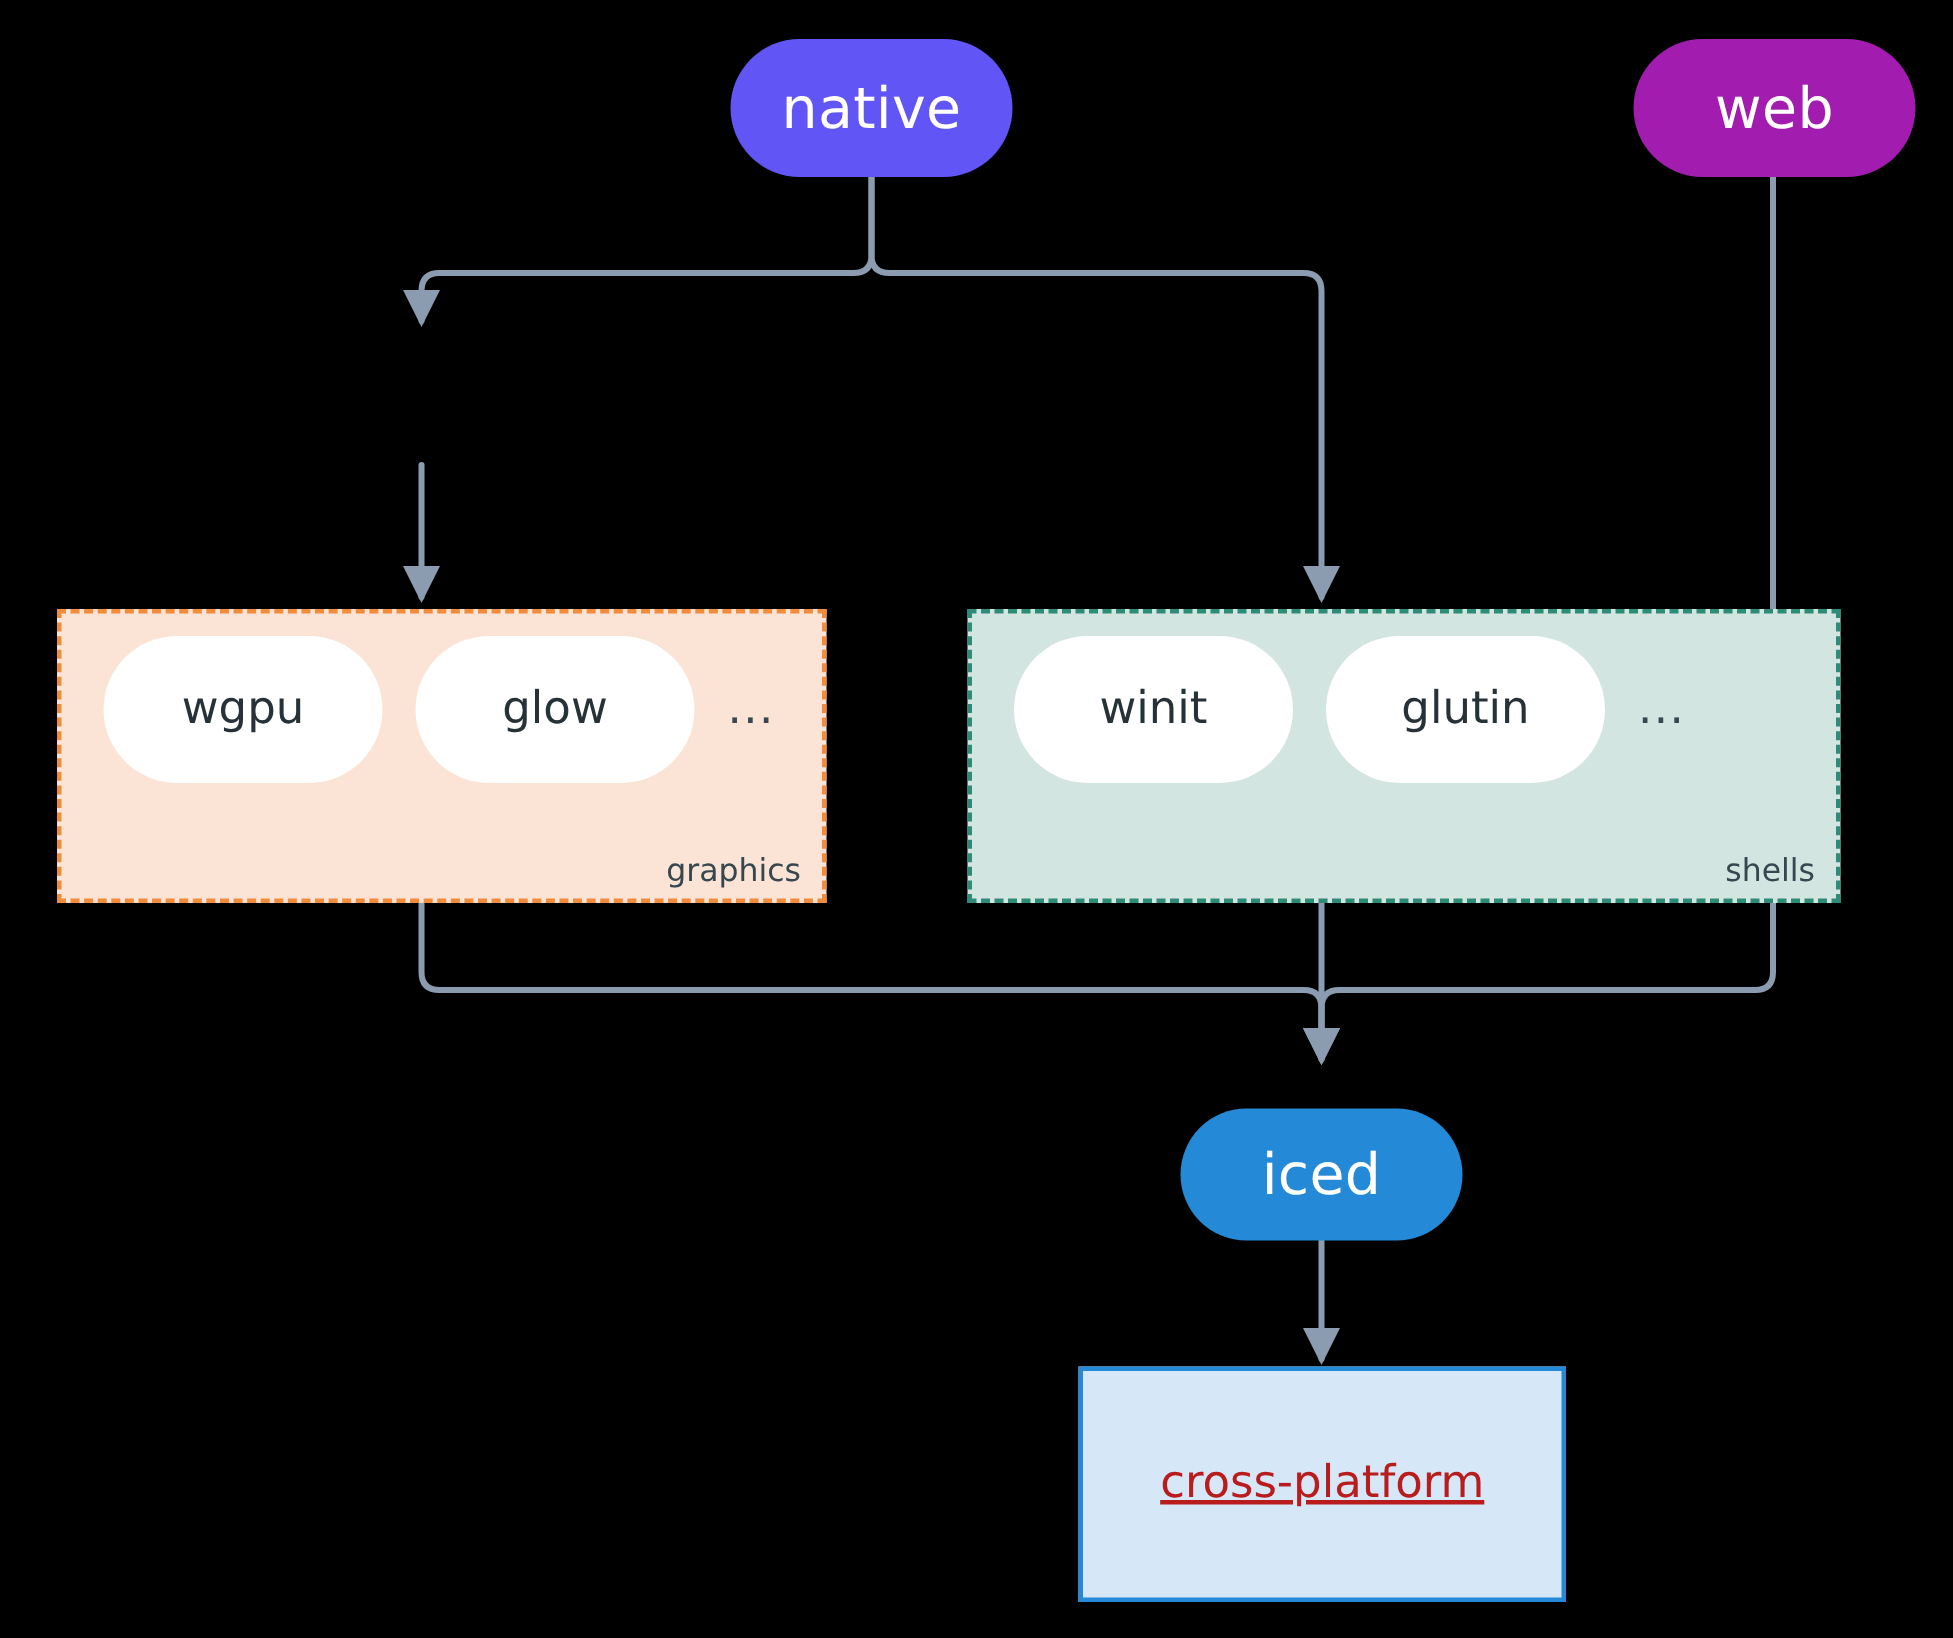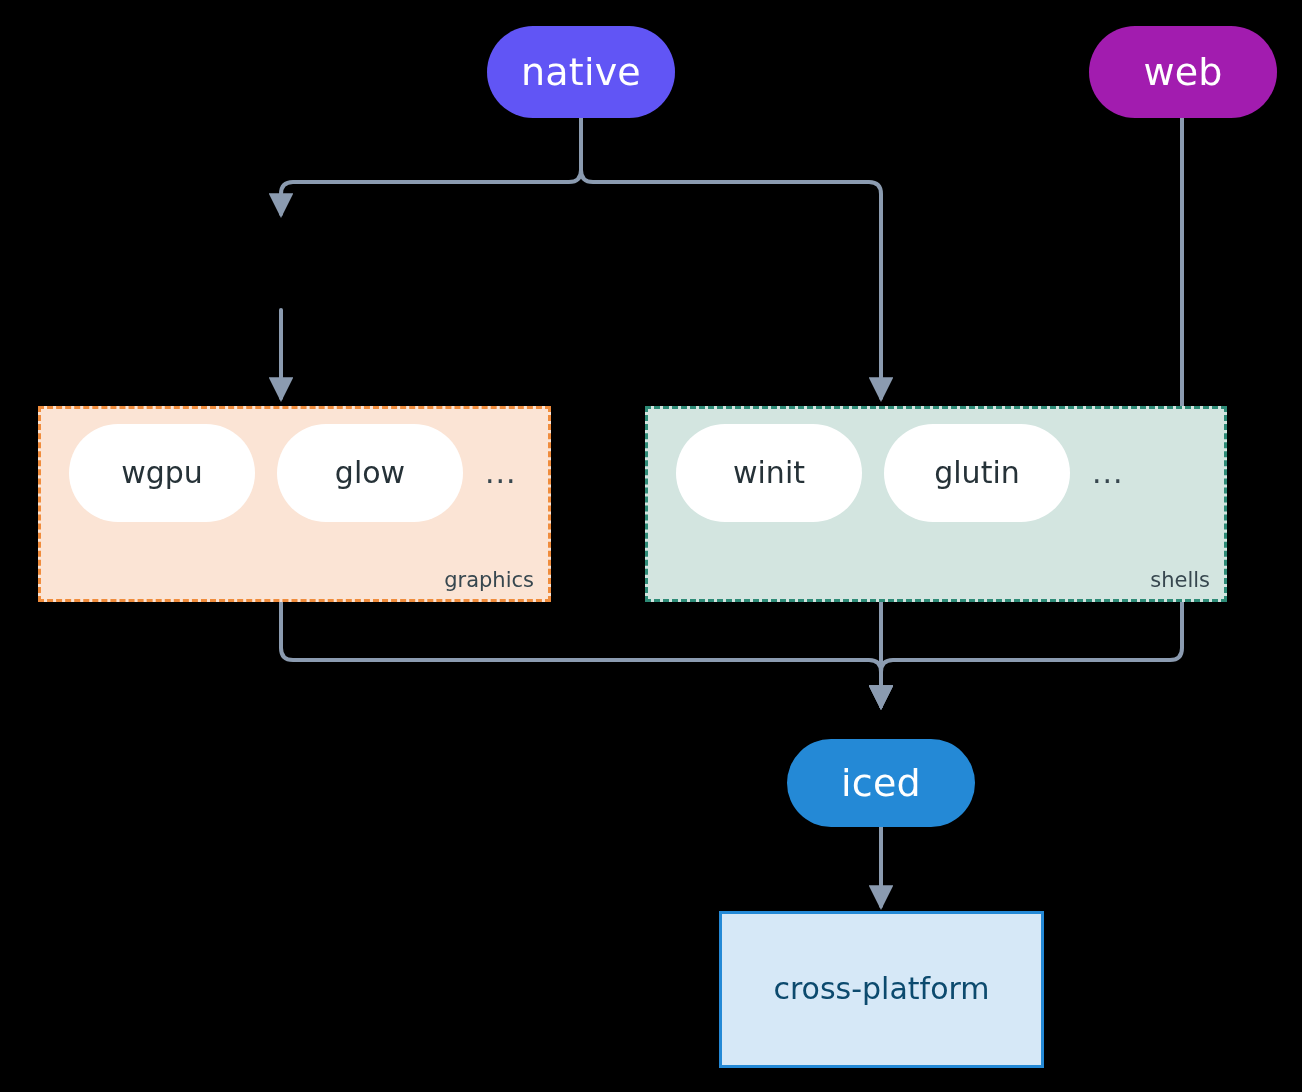--- a/index.html
+++ b/index.html
@@ -93,24 +93,25 @@
   .ellipsis {
     color: #37474f;
     font-size: 30px;
     line-height: 1;
     letter-spacing: 1px;
   }
   
   .rect-app {
     background: #d6e8f7;
     border: 3px solid #2489d6;
-    color: #0c4a6e;
+    color: #b91c1c;
     font-size: 30px;
     line-height: 1.55;
     flex-direction: column;
+    text-decoration: underline;
   }
 </style>
 </head>
 <body>
 
 <div id="diagram-root">
 
   <svg id="edges-layer" viewBox="0 0 1302 1092" width="1302" height="1092" aria-hidden="true">
     <defs>
       <marker id="arrow" viewBox="0 0 10 10" refX="8.4" refY="5" markerWidth="6.2" markerHeight="6.2" orient="auto-start-reverse">

